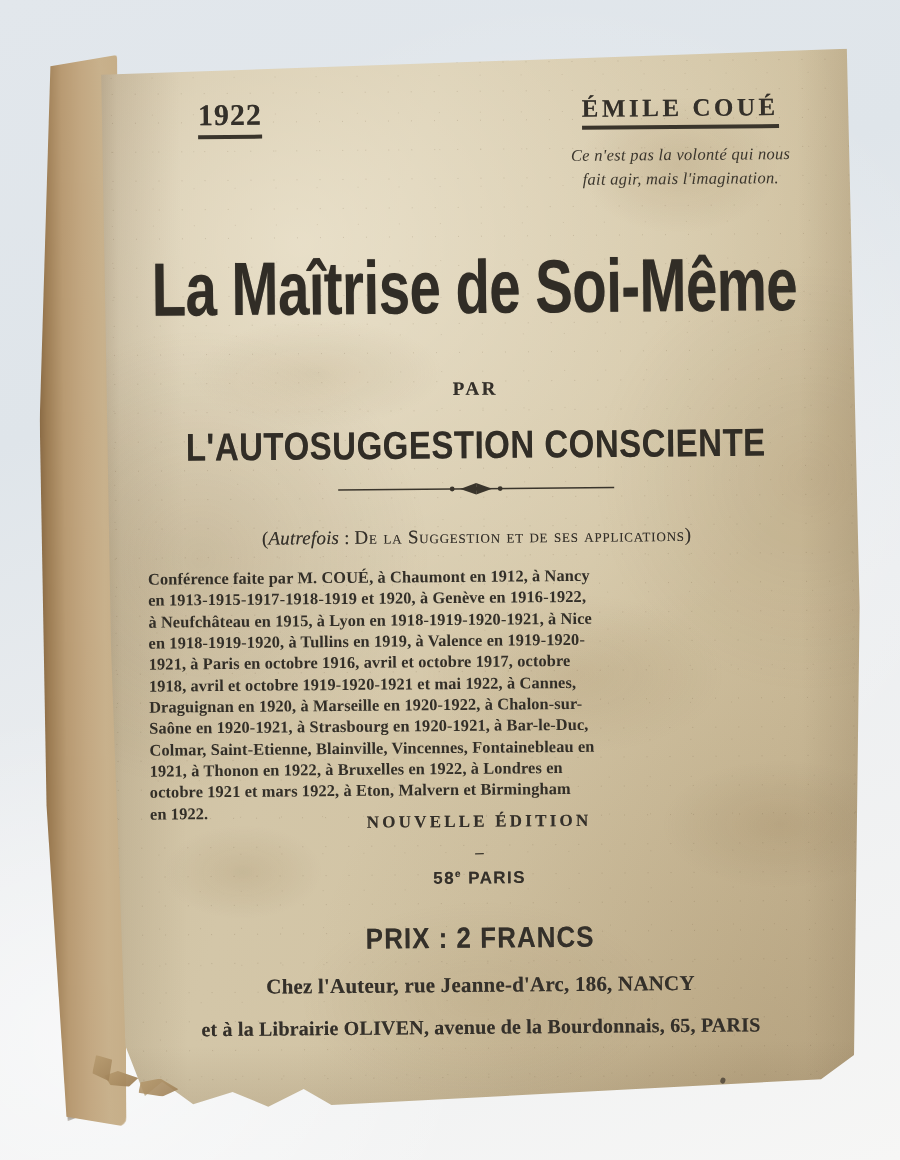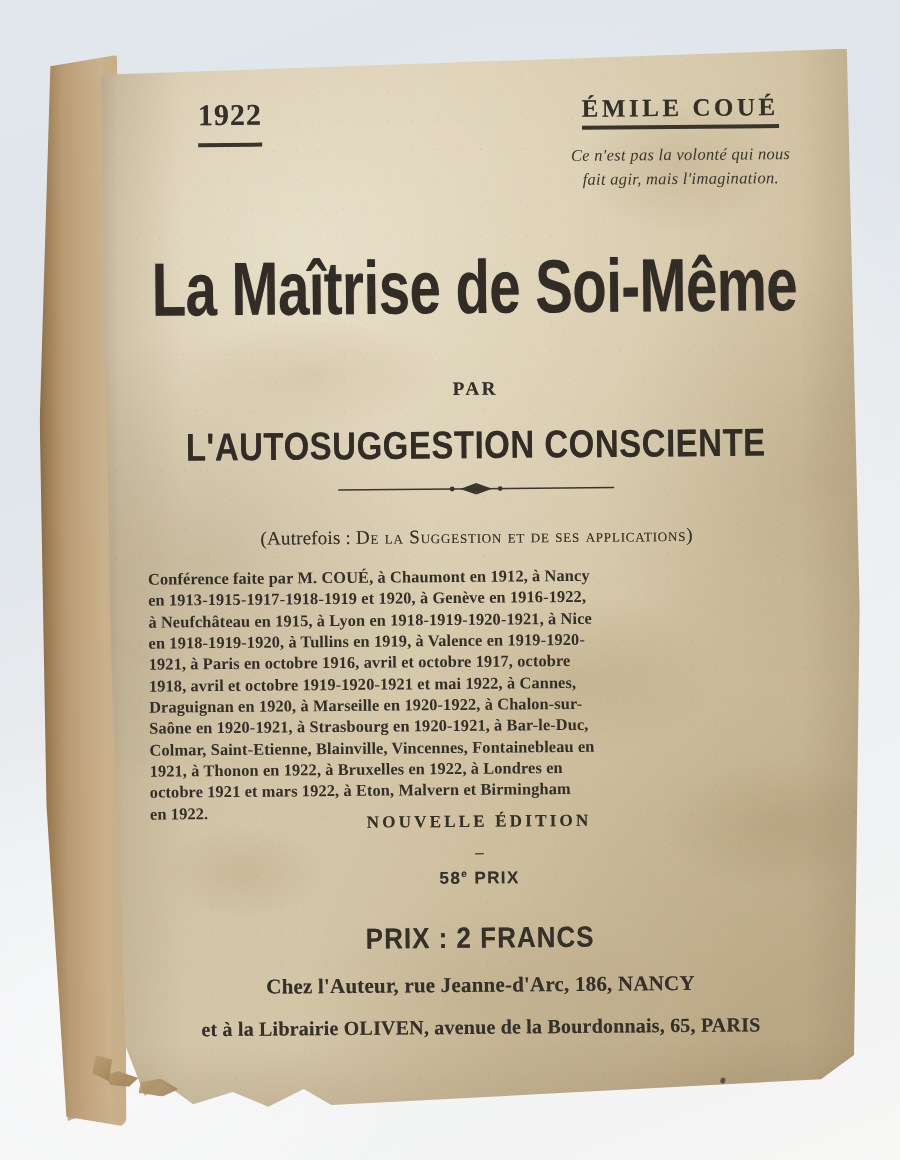--- a/index.html
+++ b/index.html
@@ -152,21 +152,21 @@
     height: 130px;
   }
   #year {
     position: absolute;
     left: 120px;
     top: 0;
     font-family: "Liberation Serif", serif;
     font-size: 30px;
     font-weight: 700;
     letter-spacing: 1px;
-    padding-bottom: 11px;
+    padding-bottom: 3px;
     border-bottom: 4px solid #3a352c;
   }
   #author-block {
     position: absolute;
     right: 78px;
     top: 0;
     text-align: center;
   }
   #author {
     font-family: "Liberation Serif", serif;
@@ -240,21 +240,21 @@
   
   #former-title {
     position: absolute;
     left: 0; right: 0;
     top: 478px;
     text-align: center;
     font-family: "Liberation Serif", serif;
     font-size: 19px;
     letter-spacing: 0.2px;
   }
-  #former-title .it { }
+  #former-title .it { font-style: italic; }
   #former-title .sc {
     font-variant: small-caps;
     letter-spacing: 0.8px;
   }
 
   
   #conference {
     position: absolute;
     left: 66px;
     right: 52px;
@@ -412,21 +412,21 @@
 Saône en 1920-1921, à Strasbourg en 1920-1921, à Bar-le-Duc,
 Colmar, Saint-Etienne, Blainville, Vincennes, Fontainebleau en
 1921, à Thonon en 1922, à Bruxelles en 1922, à Londres en
 octobre 1921 et mars 1922, à Eton, Malvern et Birmingham
 en 1922.</div>
 
       <div id="edition" class="ink">NOUVELLE ÉDITION</div>
       <div id="edition-dash">–</div>
       <div id="mille" class="ink">
         <span>58</span><sup>e</sup>
-        <span>PRIX</span>
+        <span>PARIS</span>
       </div>
 
       <div id="price" class="ink">PRIX : 2 FRANCS</div>
 
       <div id="publisher1" class="ink">Chez l'Auteur, rue Jeanne-d'Arc, 186, NANCY</div>
       <div id="publisher2" class="ink">et à la Librairie OLIVEN, avenue de la Bourdonnais, 65, PARIS</div>
 
       <div id="fleck"></div>
     </div>
   </div>

